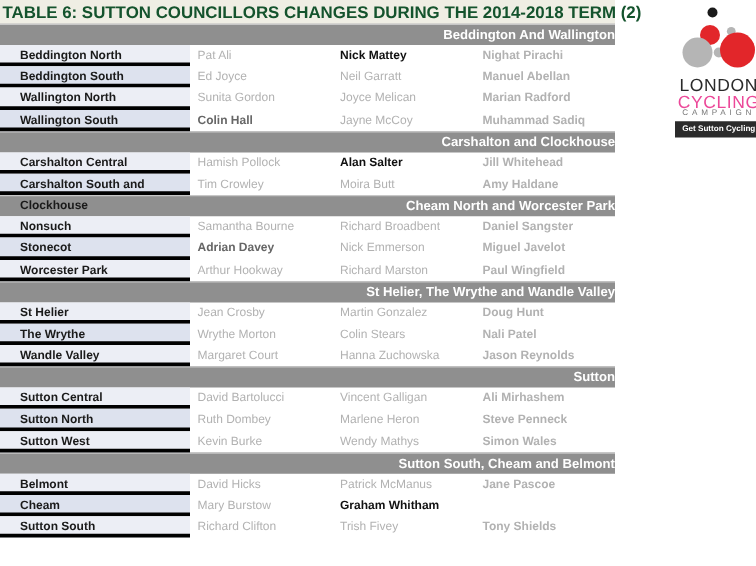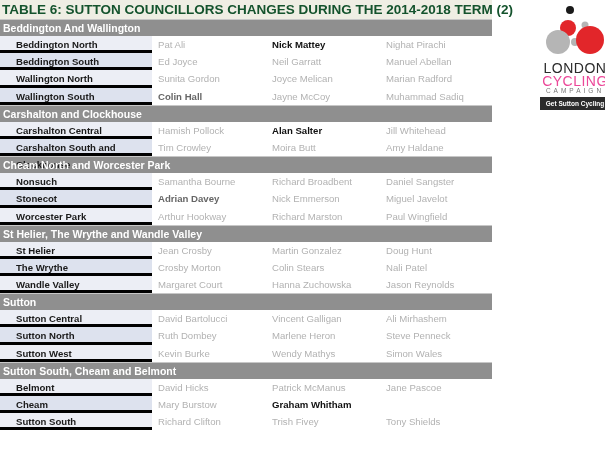--- a/index.html
+++ b/index.html
@@ -5,30 +5,30 @@
   html, body { margin:0; padding:0; background:#ffffff; }
   body { width:605px; height:453px; position:relative; overflow:hidden; font-family:"Liberation Sans", sans-serif; }
   .title {
     position:absolute; left:0; top:0; width:492px; height:19px;
     background:#efeee4; color:#14532d; font-weight:bold; font-size:13.5px;
     line-height:19px; padding-left:2px; box-sizing:border-box; white-space:nowrap;
   }
   .table { position:absolute; left:0; top:19px; width:492px; }
   .section-header {
     height:17px; background:#8f8f8f; color:#ffffff; font-weight:bold; font-size:10.5px;
-    line-height:17px; padding-left:3px; border-top:1px solid #c7c7c7; box-sizing:border-box;
+    line-height:17px; padding-left:3px; border-top:1px solid #c7c7c7; box-sizing:border-box;text-align:right;
   }
   .row { display:flex; height:17.2px; font-size:9.6px; line-height:17px; }
   .ward {
     width:152px; padding-left:16px; box-sizing:border-box; font-weight:bold; color:#1a1a1a;
     background:#eceef5; border-bottom:3px solid #000000;
   }
   .row.alt .ward { background:#dde2ee; }
   .cell { width:114px; padding-left:6px; box-sizing:border-box; color:#b2b2b2; white-space:nowrap; }
-  .cell.c3 { width:112px; }
+  .cell.c3 { width:112px;font-weight:bold; }
   .cell.elected { color:#111111; font-weight:bold; }
   .cell.elected-gray { color:#666666; font-weight:bold; }
   .logo { position:absolute; left:527px; top:4px; width:70px; height:100px;margin-left:13px; }
   .logo-text { position:absolute; left:0; width:70px; text-align:center; }
   .lt1 { top:57px; font-size:14px; color:#2a2a2a; letter-spacing:0.5px; line-height:14px; }
   .lt2 { top:70px; font-size:14px; color:#ec4899; letter-spacing:0.5px; line-height:14px;text-align:center; }
   .lt3 { top:83px; font-size:6.5px; color:#777777; letter-spacing:3px; line-height:8px; }
   .logo-bar {
     position:absolute; left:0; top:93px; width:70px; height:13px; background:#2b2b2b;
     color:#ffffff; font-size:6.5px; font-weight:bold; text-align:center; line-height:13px;
@@ -99,21 +99,21 @@
     </div>
     <div class="section-header">St Helier, The Wrythe and Wandle Valley</div>
     <div class="row">
       <div class="ward">St Helier</div>
       <div class="cell c1">Jean Crosby</div>
       <div class="cell c2">Martin Gonzalez</div>
       <div class="cell c3">Doug Hunt</div>
     </div>
     <div class="row alt">
       <div class="ward">The Wrythe</div>
-      <div class="cell c1">Crosby Morton</div>
+      <div class="cell c1">Wrythe Morton</div>
       <div class="cell c2">Colin Stears</div>
       <div class="cell c3">Nali Patel</div>
     </div>
     <div class="row">
       <div class="ward">Wandle Valley</div>
       <div class="cell c1">Margaret Court</div>
       <div class="cell c2">Hanna Zuchowska</div>
       <div class="cell c3">Jason Reynolds</div>
     </div>
     <div class="section-header">Sutton</div>

